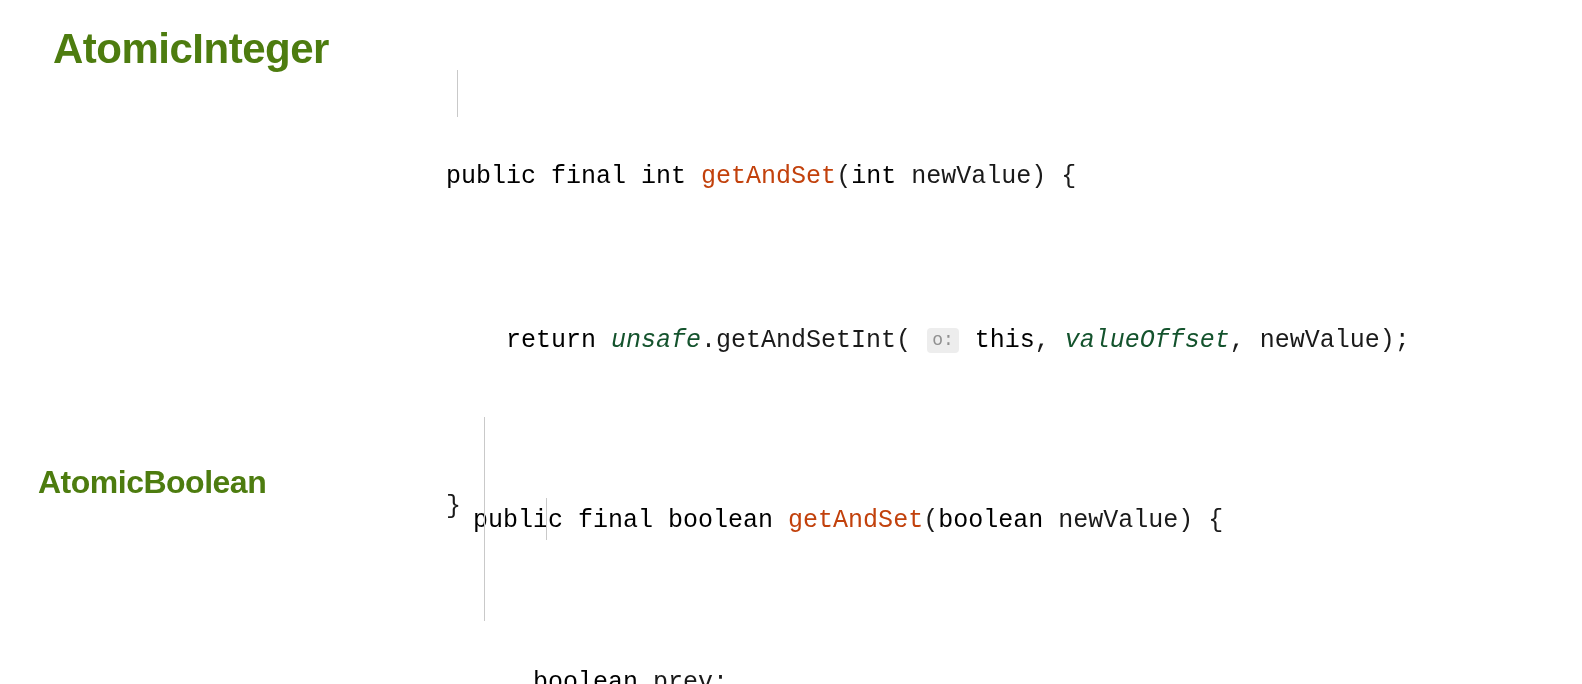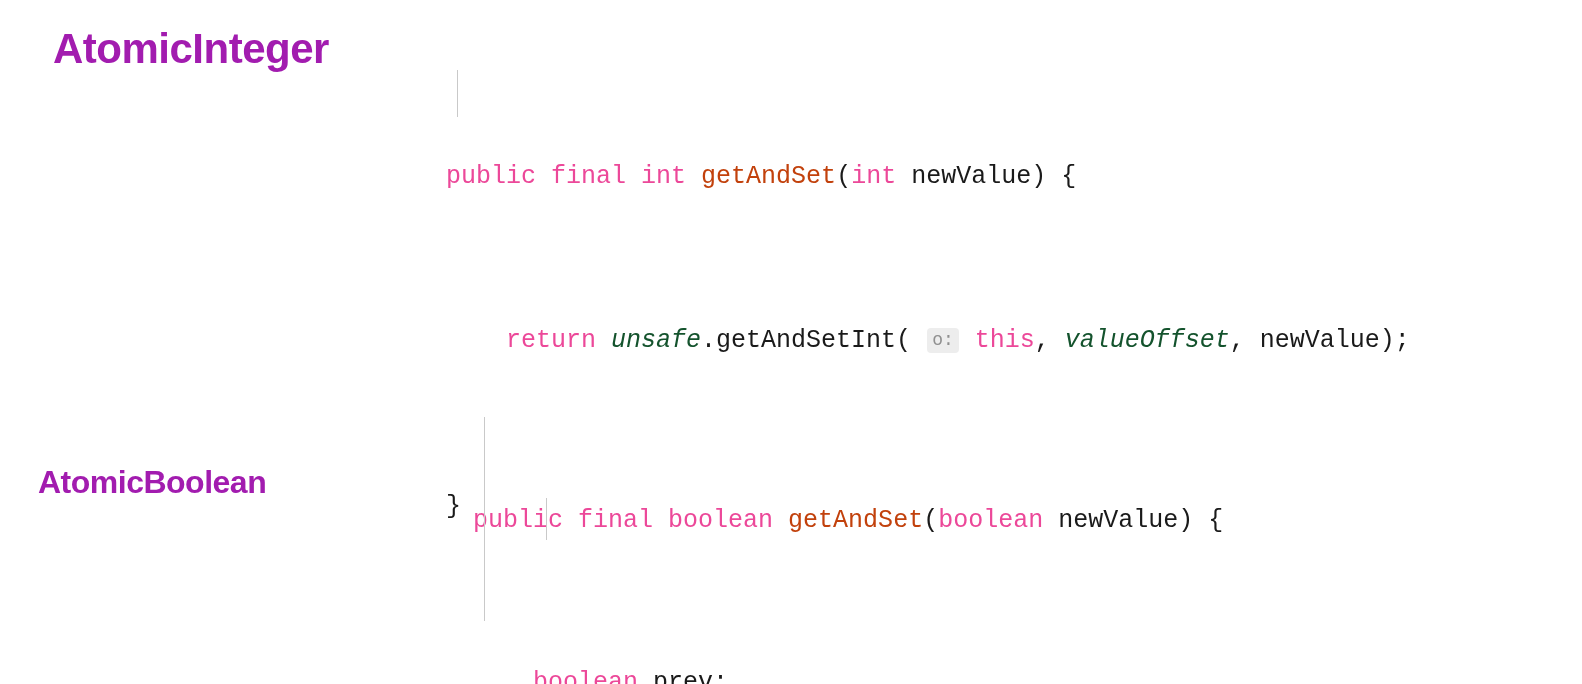--- a/index.html
+++ b/index.html
@@ -14,21 +14,21 @@
     overflow: hidden;
     font-family: "Liberation Sans", sans-serif;
     -webkit-font-smoothing: antialiased;
   }
 
   
   .section-label {
     position: absolute;
     font-family: "Liberation Sans", sans-serif;
     font-weight: bold;
-    color: #a21caf;
+    color: #4d7c0f;
     letter-spacing: -0.5px;
     white-space: nowrap;
   }
   #label-atomic-integer {
     left: 53px;
     top: 25px;
     font-size: 42px;
   }
   #label-atomic-boolean {
     left: 38px;
@@ -53,21 +53,21 @@
     top: 379px;
     font-size: 25px;
     line-height: 40.5px;
   }
   .code-line {
     position: relative;
     white-space: pre;
   }
 
   
-  .tok-kw    { color: #ec4899; }
+  .tok-kw    { color: #000000; }
   .tok-fn    { color: #c2410c; }
   .tok-plain { color: #1a1a1a; }
   .tok-field { color: #14532d; font-style: italic; }
   .tok-local { color: #1a1a1a; text-decoration: underline; text-decoration-color: #8a8a8a; text-underline-offset: 2px; }
 
   
   .param-hint {
     background: #ededed;
     color: #909090;
     border-radius: 4px;

